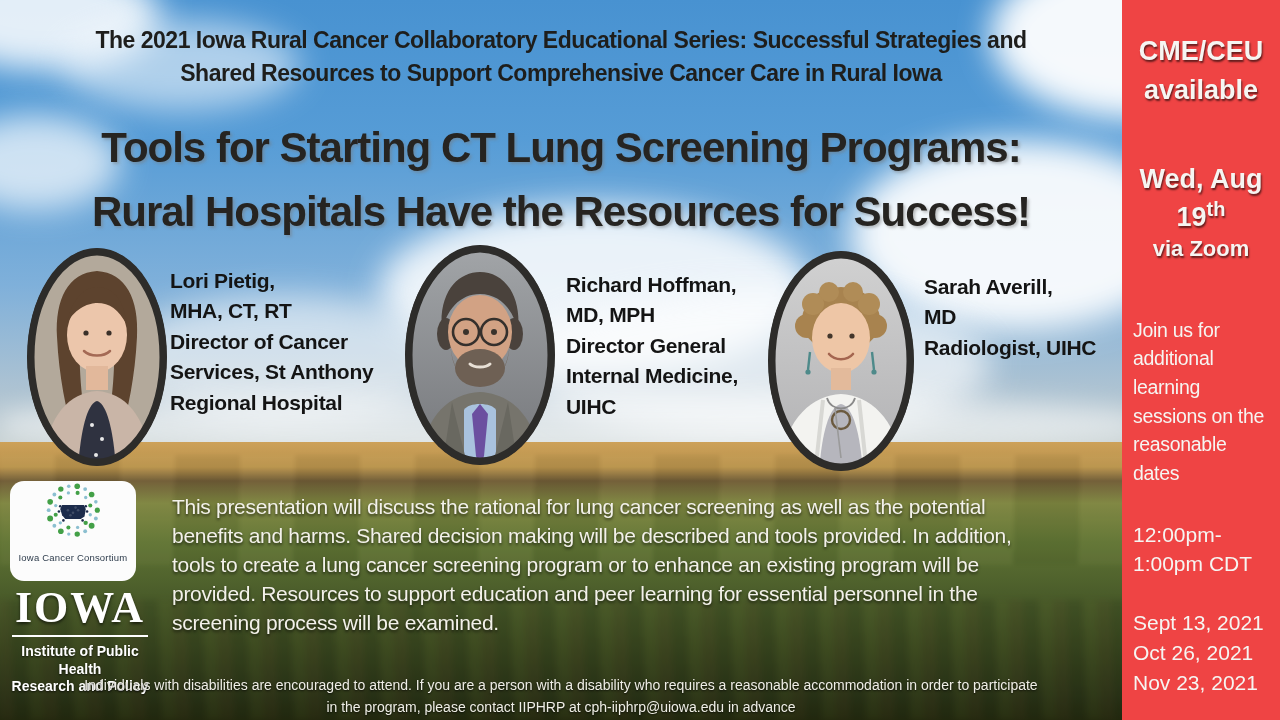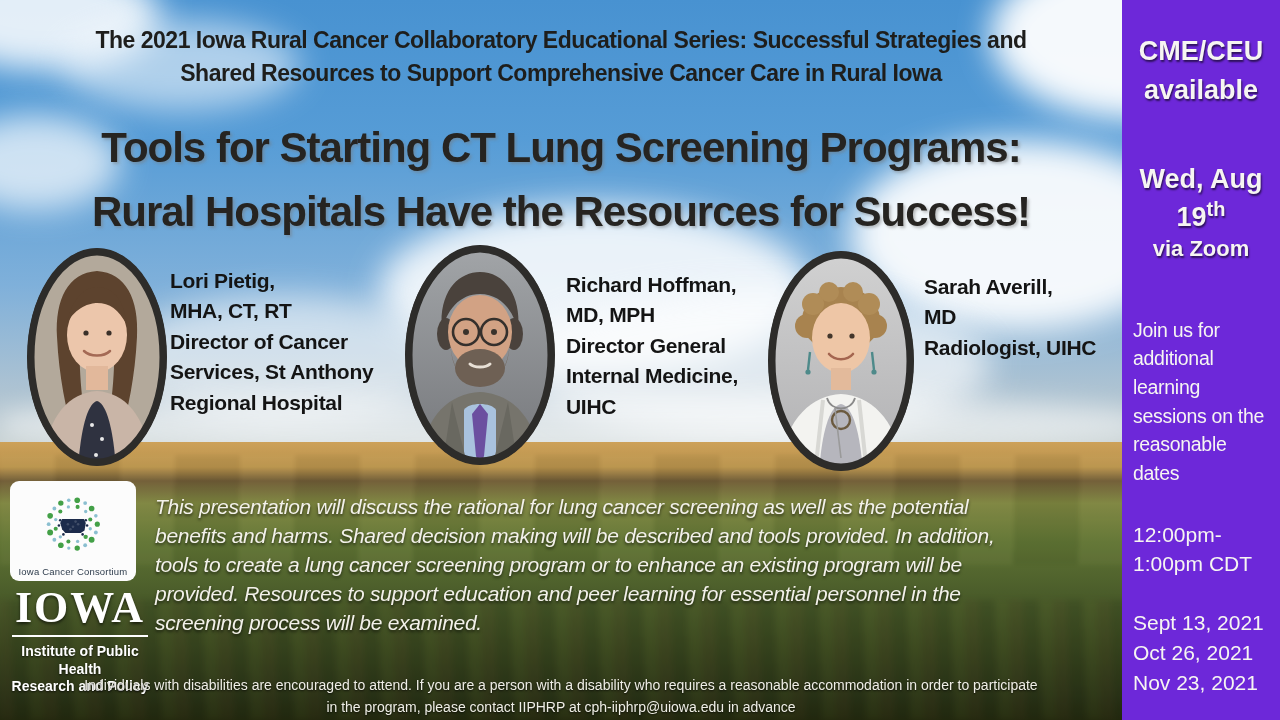--- a/index.html
+++ b/index.html
@@ -38,45 +38,45 @@
   .speaker-text { position:absolute; font-size:21px; font-weight:700; color:#141414;
     line-height:1.45; letter-spacing:-.3px; }
   .st1 { left:170px; top:266px; }
   .st2 { left:566px; top:270px; }
   .st3 { left:924px; top:272px; }
   .photo { position:absolute; }
   .ph1 { left:24px;  top:245px; }
   .ph2 { left:402px; top:242px; }
   .ph3 { left:765px; top:248px; }
 
-  .description { position:absolute; left:155px; top:493px; width:952px;
+  .description { position:absolute; left:172px; top:493px; width:952px;
     font-size:21px; color:#f3f1ea; line-height:1.38; letter-spacing:-.3px;
-    text-shadow:0 2px 3px rgba(0,0,0,.6);font-style:italic; }
+    text-shadow:0 2px 3px rgba(0,0,0,.6); }
 
   .footer { position:absolute; left:0; top:675px; width:1122px; text-align:center;
     font-size:14px; color:#efeee6; line-height:1.55; text-shadow:0 1px 2px rgba(0,0,0,.7); }
 
   
   .sidebar { position:absolute; left:1122px; top:0; width:158px; height:720px;
-    background:#6d28d9; color:#f6f5f2; }
+    background:#ef4444; color:#f6f5f2; }
   .sb-cme { margin-top:32px; text-align:center; font-size:27px; font-weight:700; line-height:1.45;
     text-shadow:1px 2px 2px rgba(0,0,0,.6); }
   .sb-date { margin-top:52px; text-align:center; font-weight:700; text-shadow:1px 2px 2px rgba(0,0,0,.6); }
   .sb-date .d1 { font-size:27px; line-height:1.3; }
   .sb-date .d2 { font-size:27px; line-height:1.25; }
   .sb-date sup { font-size:20px; }
   .sb-date .d3 { font-size:22px; line-height:1.3; margin-top:4px; }
   .sb-date .d4 { font-size:22px; line-height:1.3; }
   .sb-join { margin-top:52px; padding:0 11px; font-size:19.5px; line-height:1.47; letter-spacing:-.3px; }
   .sb-cdt  { margin-top:32px; padding:0 11px; font-size:21px; line-height:1.4; }
   .sb-dates { margin-top:30px; padding:0 11px; font-size:21px; line-height:1.43; }
 
   
   .icc-card { position:absolute; left:10px; top:481px; width:126px; height:100px;
-    background:#fcfcfc; border-radius:9px; text-align:center; padding-top:15px; }
+    background:#fcfcfc; border-radius:14px; text-align:center; padding-top:1px; }
   .icc-label { margin-top:2px; font-size:9.5px; color:#2e3c4c; letter-spacing:.2px; }
   .uiowa { position:absolute; left:6px; top:586px; width:148px; text-align:center; color:#ffffff; }
   .uiowa-word { font-family:"Liberation Serif", serif; font-weight:700; font-size:44px;
     letter-spacing:2px; line-height:1.0; text-shadow:0 2px 3px rgba(0,0,0,.6); }
   .uiowa-rule { width:136px; height:2px; background:#ffffff; margin:5px auto 6px auto; }
   .uiowa-inst { font-size:14px; font-weight:700; line-height:1.25; text-shadow:0 1px 2px rgba(0,0,0,.7); }
 </style>
 </head>
 <body>
 

